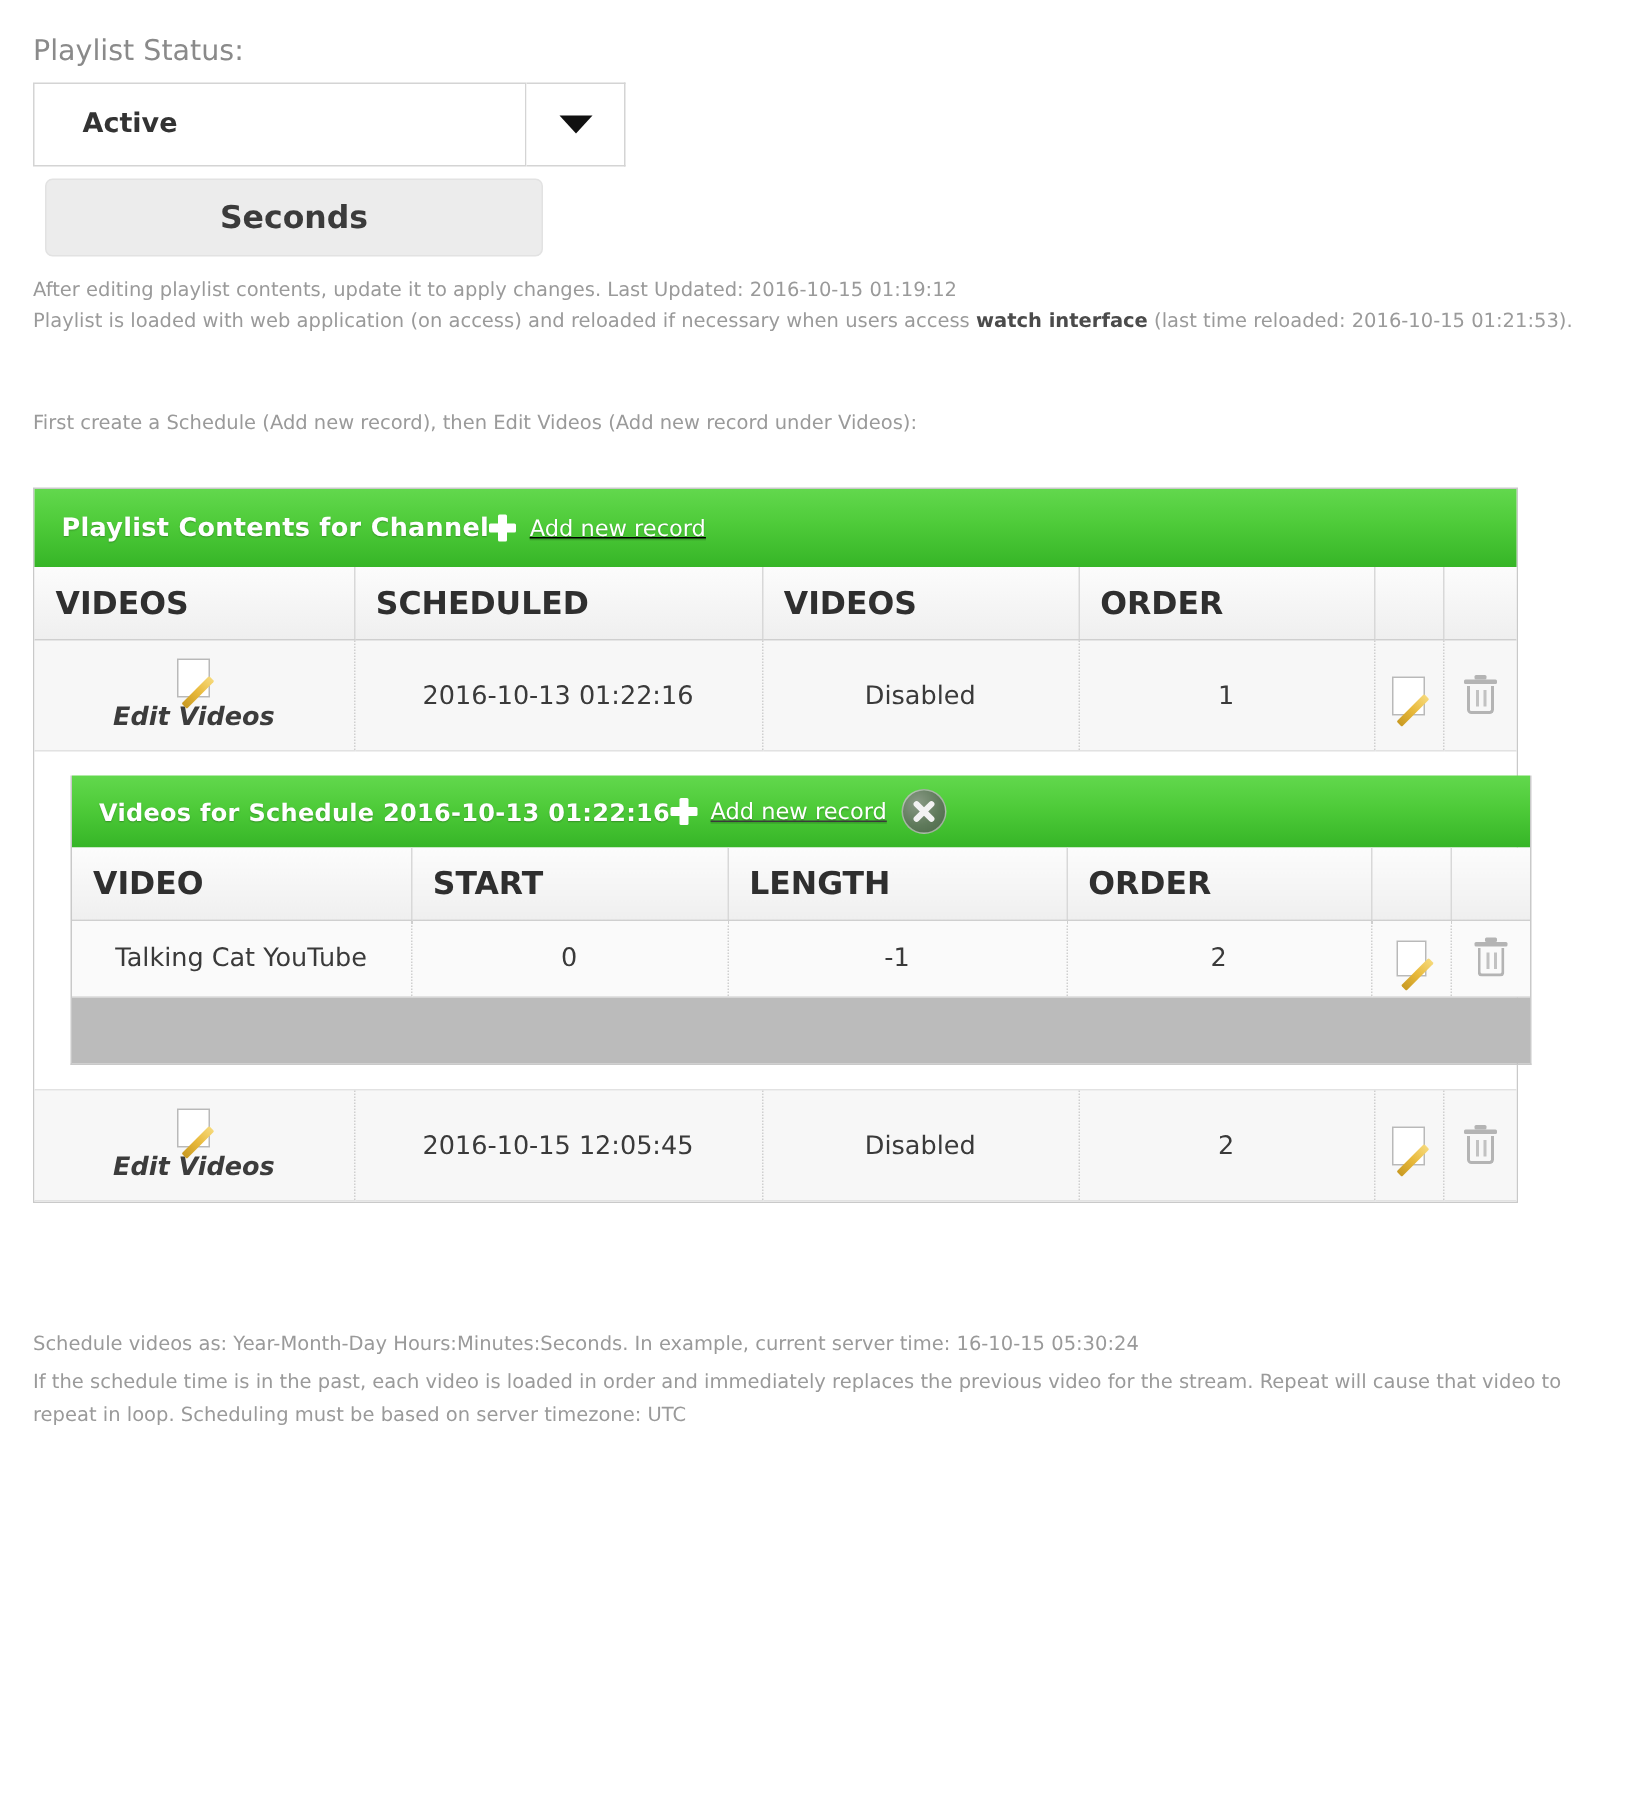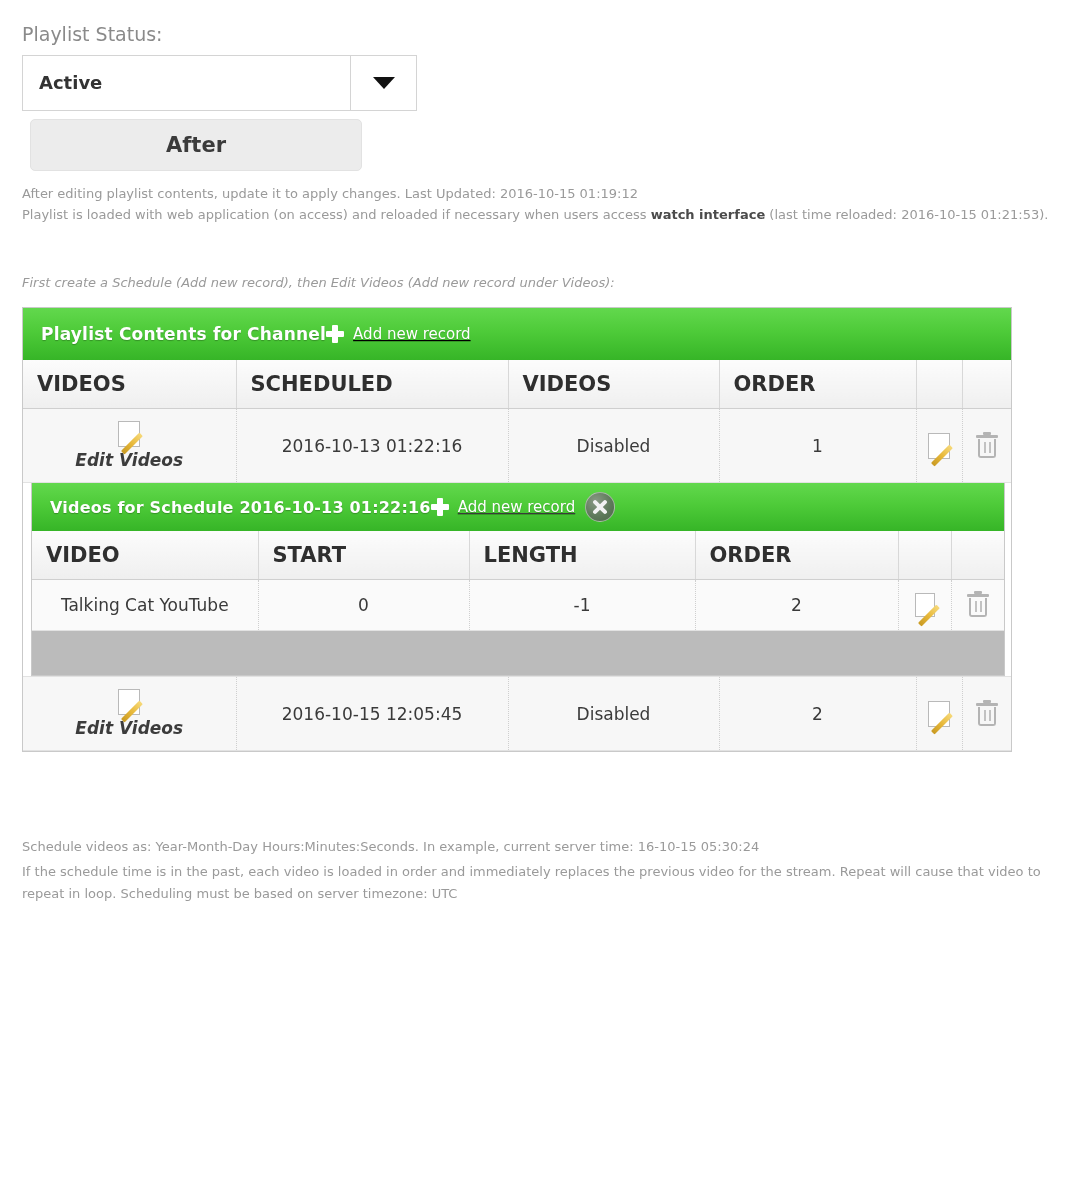--- a/index.html
+++ b/index.html
@@ -35,21 +35,21 @@
     align-items: stretch;
     width: 395px;
     height: 56px;
   }
   .select-box {
     flex: 1 1 auto;
     border: 1px solid #d4d4d4;
     background: #ffffff;
     display: flex;
     align-items: center;
-    padding-left: 16px;
+    padding-left: 32px;
     box-sizing: border-box;
     font-size: 18px;
     font-weight: bold;
     color: #333333;
   }
   .select-arrow {
     width: 66px;
     border: 1px solid #d4d4d4;
     border-left: none;
     background: #ffffff;
@@ -87,21 +87,21 @@
   .note {
     font-size: 13px;
     color: #9a9a9a;
     line-height: 1.65;
     margin: 0;
     font-weight: 400;
     max-width: 1050px;
   }
   .note.intro { margin-top: 12px; }
   .note strong { color: #4b4b4b; font-weight: bold; }
-  .note.first-create { margin-top: 46px; margin-bottom: 14px; font-style: italic; }
+  .note.first-create { margin-top: 46px; margin-bottom: 32px; }
   .note.bottom-1 { margin-top: 12px; }
   .note.bottom-2 { margin-top: 4px; }
 
   
   .grid-wrap {
     width: 990px;
     border: 1px solid #c9c9c9;
     box-sizing: border-box;
     background: #ffffff;
   }
@@ -292,21 +292,21 @@
     width: 2px; height: 11px;
     background: #c2c2c2;
   }
   .ico-trash .can::before { left: 4px; }
   .ico-trash .can::after  { left: 9px; }
 
   .icon-cell { text-align: center !important; padding: 8px 0 !important; }
 
   
   .nested-cell {
-    padding: 0 !important;
+    padding: 16px !important;
     border-right: none !important;
     background: #ffffff !important;
   }
   .nested-wrap {
     margin: 0 0 0 8px;
     width: 974px;
     border: 1px solid #c9c9c9;
     border-top: none;
     box-sizing: border-box;
   }
@@ -323,21 +323,21 @@
 <div class="page">
 
   <div>
     <div class="status-label">Playlist Status:</div>
     <div class="select-row">
       <div class="select-box">Active</div>
       <div class="select-arrow">
         <span class="caret"></span>
       </div>
     </div>
-    <div class="update-btn">After</div>
+    <div class="update-btn">Seconds</div>
   </div>
 
   <p class="note intro">After editing playlist contents, update it to apply changes. Last Updated: 2016-10-15 01:19:12</p>
   <p class="note"><span>Playlist is loaded with web application (on access) and reloaded if necessary when users access </span><strong>watch interface</strong><span> (last time reloaded: 2016-10-15 01:21:53).</span></p>
 
   <p class="note first-create">First create a Schedule (Add new record), then Edit Videos (Add new record under Videos):</p>
 
   <div class="grid-wrap">
     <div class="grid-head">
       <span class="title">Playlist Contents for Channel</span>

